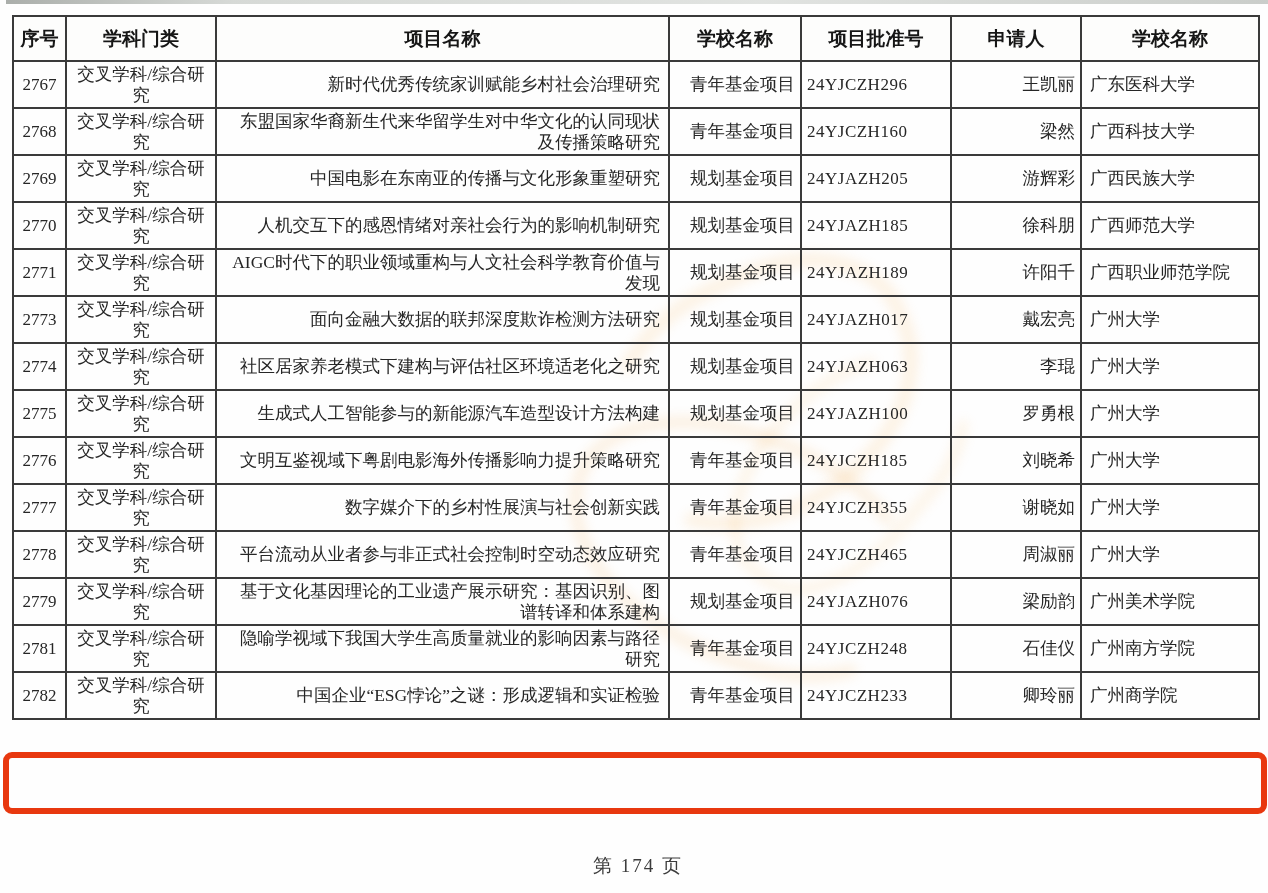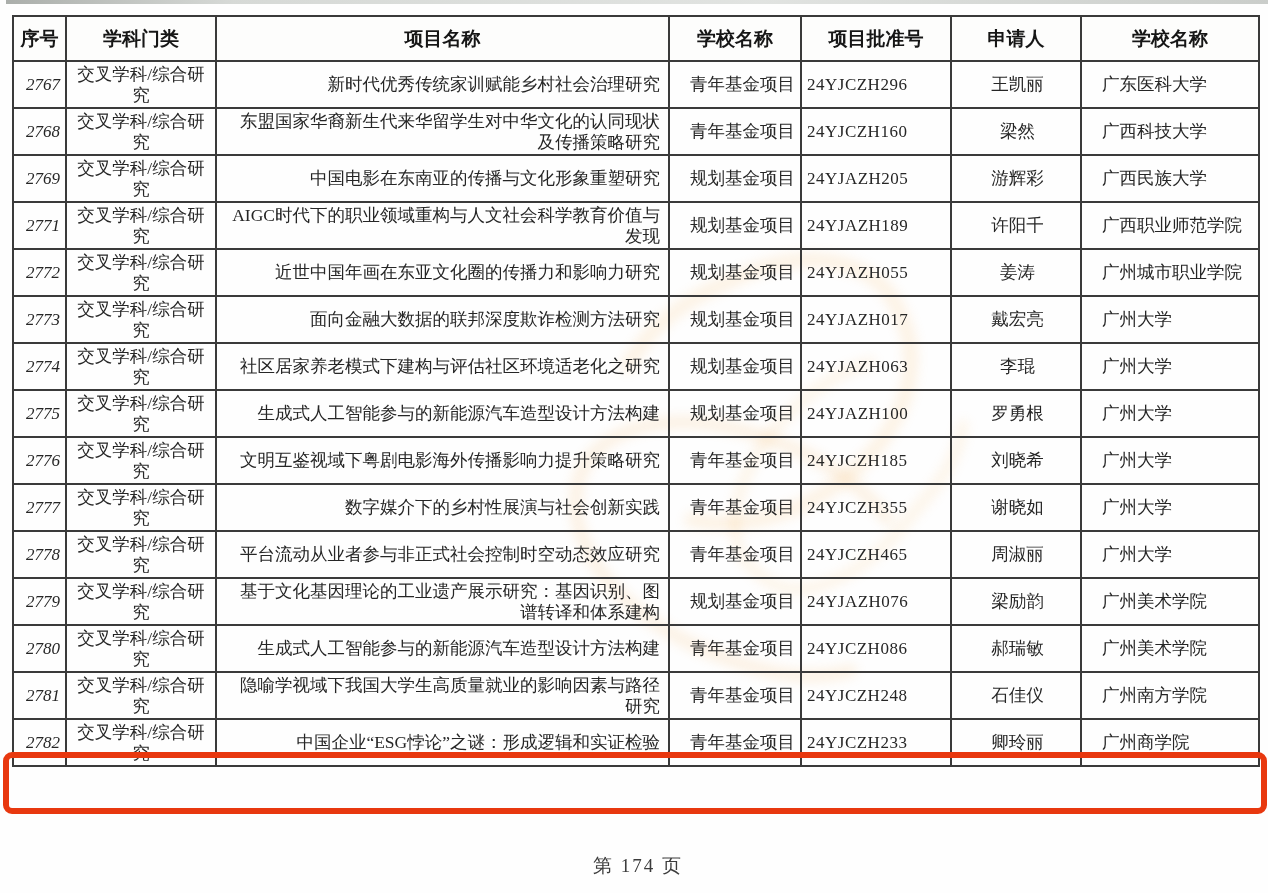--- a/index.html
+++ b/index.html
@@ -65,27 +65,27 @@
     background: transparent;
   }
   col.col-seq       { width: 53px;  }
   col.col-discipline{ width: 150px; }
   col.col-title     { width: 453px; }
   col.col-category  { width: 132px; }
   col.col-grant_no  { width: 150px; }
   col.col-applicant { width: 130px; }
   col.col-school    { width: 178px; }
 
-  td.col-seq       { text-align: right; font-size: 17px; font-style: italic; }
+  td.col-seq       { text-align: center; font-size: 17px; }
   td.col-discipline{ text-align: center; padding: 1px 8px; }
   td.col-title     { text-align: right; padding: 1px 8px; }
   td.col-category  { text-align: right; }
   td.col-grant_no  { text-align: left; font-size: 17px; letter-spacing: 0.5px; }
-  td.col-applicant { text-align: center; padding-left: 8px; }
-  td.col-school    { text-align: left; padding-left: 20px; }
+  td.col-applicant { text-align: right; padding-left: 8px; }
+  td.col-school    { text-align: left; padding-left: 8px; }
 
   
   .highlight-box {
     position: absolute;
     left: 3px;
     top: 752px;
     width: 1252px;
     height: 50px;
     border: 6px solid #e8380f;
     border-radius: 9px;
@@ -156,38 +156,38 @@
         <tr>
           <td class="col-seq">2769</td>
           <td class="col-discipline">交叉学科/综合研究</td>
           <td class="col-title">中国电影在东南亚的传播与文化形象重塑研究</td>
           <td class="col-category">规划基金项目</td>
           <td class="col-grant_no">24YJAZH205</td>
           <td class="col-applicant">游辉彩</td>
           <td class="col-school">广西民族大学</td>
         </tr>
         <tr>
+          <td class="col-seq">2770</td>
+          <td class="col-discipline">交叉学科/综合研究</td>
+          <td class="col-title">人机交互下的感恩情绪对亲社会行为的影响机制研究</td>
+          <td class="col-category">规划基金项目</td>
+          <td class="col-grant_no">24YJAZH185</td>
+          <td class="col-applicant">徐科朋</td>
+          <td class="col-school">广西师范大学</td>
+        </tr>
+        <tr>
           <td class="col-seq">2771</td>
           <td class="col-discipline">交叉学科/综合研究</td>
           <td class="col-title">AIGC时代下的职业领域重构与人文社会科学教育价值与发现</td>
           <td class="col-category">规划基金项目</td>
           <td class="col-grant_no">24YJAZH189</td>
           <td class="col-applicant">许阳千</td>
           <td class="col-school">广西职业师范学院</td>
         </tr>
         <tr>
-          <td class="col-seq">2772</td>
-          <td class="col-discipline">交叉学科/综合研究</td>
-          <td class="col-title">近世中国年画在东亚文化圈的传播力和影响力研究</td>
-          <td class="col-category">规划基金项目</td>
-          <td class="col-grant_no">24YJAZH055</td>
-          <td class="col-applicant">姜涛</td>
-          <td class="col-school">广州城市职业学院</td>
-        </tr>
-        <tr>
           <td class="col-seq">2773</td>
           <td class="col-discipline">交叉学科/综合研究</td>
           <td class="col-title">面向金融大数据的联邦深度欺诈检测方法研究</td>
           <td class="col-category">规划基金项目</td>
           <td class="col-grant_no">24YJAZH017</td>
           <td class="col-applicant">戴宏亮</td>
           <td class="col-school">广州大学</td>
         </tr>
         <tr>
           <td class="col-seq">2774</td>
@@ -237,29 +237,20 @@
         <tr>
           <td class="col-seq">2779</td>
           <td class="col-discipline">交叉学科/综合研究</td>
           <td class="col-title">基于文化基因理论的工业遗产展示研究：基因识别、图谱转译和体系建构</td>
           <td class="col-category">规划基金项目</td>
           <td class="col-grant_no">24YJAZH076</td>
           <td class="col-applicant">梁励韵</td>
           <td class="col-school">广州美术学院</td>
         </tr>
         <tr>
-          <td class="col-seq">2780</td>
-          <td class="col-discipline">交叉学科/综合研究</td>
-          <td class="col-title">生成式人工智能参与的新能源汽车造型设计方法构建</td>
-          <td class="col-category">青年基金项目</td>
-          <td class="col-grant_no">24YJCZH086</td>
-          <td class="col-applicant">郝瑞敏</td>
-          <td class="col-school">广州美术学院</td>
-        </tr>
-        <tr>
           <td class="col-seq">2781</td>
           <td class="col-discipline">交叉学科/综合研究</td>
           <td class="col-title">隐喻学视域下我国大学生高质量就业的影响因素与路径研究</td>
           <td class="col-category">青年基金项目</td>
           <td class="col-grant_no">24YJCZH248</td>
           <td class="col-applicant">石佳仪</td>
           <td class="col-school">广州南方学院</td>
         </tr>
         <tr class="highlighted">
           <td class="col-seq">2782</td>

